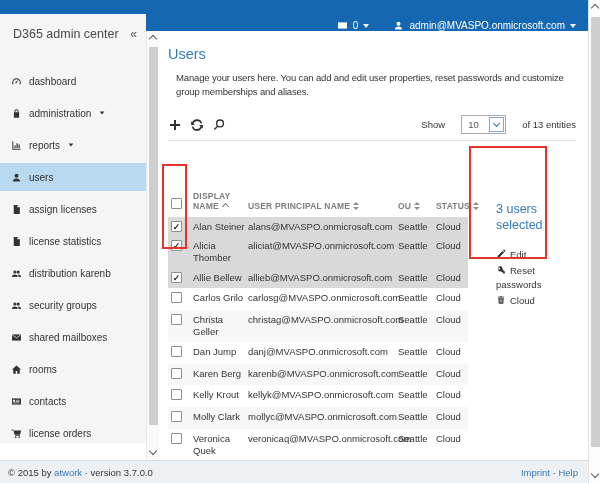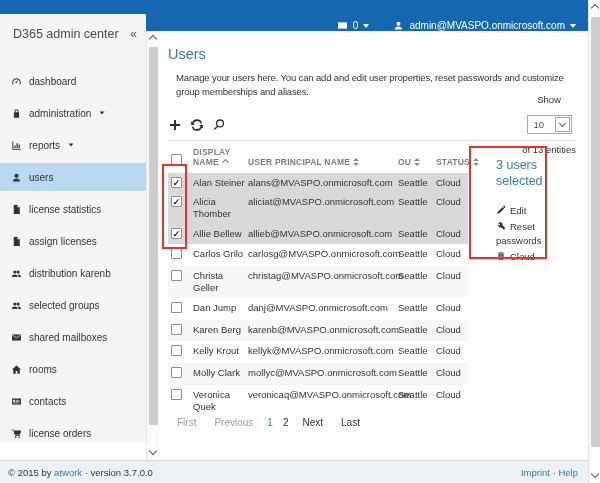--- a/index.html
+++ b/index.html
@@ -44,29 +44,29 @@
   .thumb{position:absolute;left:1.5px;width:9px;background:#cecece;border-radius:1px;}
   #sb-scroll .thumb{top:16px;height:378px;}
   #page-scroll .thumb{top:17px;height:430px;}
   
   #main{position:absolute;left:159px;top:31px;width:429px;height:429px;background:#fff;padding:8px 12px 0 9px;}
   h1{font-size:14.5px;color:var(--accent);font-weight:normal;margin:7px 0 9px;}
   .desc{font-size:9.5px;letter-spacing:-0.15px;line-height:1.45;margin:0 8px 15px;max-width:405px;color:#333;}
   .toolbar{display:flex;align-items:center;height:22px;}
   .tool{margin-right:8px;cursor:pointer;color:#2d2d2d;line-height:0;}
   .tool svg{width:14px;height:14px;}
-  .show-group{margin-left:auto;display:flex;align-items:center;gap:10px;font-size:9.5px;color:#333;flex-direction:column;}
+  .show-group{margin-left:auto;display:flex;align-items:center;gap:16px;font-size:9.5px;color:#333;}
   .select{position:relative;width:45px;height:19px;border:1px solid #ababab;background:#fff;
     font-size:9.5px;line-height:17px;padding-left:6px;color:#555;cursor:pointer;}
   .selarrow{position:absolute;right:1px;top:1px;bottom:1px;width:15px;border:1px solid #8aa8c4;
     background:#fff;display:flex;align-items:center;justify-content:center;}
   .selarrow .schev{width:5px;height:5px;border-right:1.7px solid #2f6fa7;border-bottom:1.7px solid #2f6fa7;
     transform:rotate(45deg);margin-top:-2px;}
   hr{border:none;border-top:1px solid #ddd;margin:4px 0 0;}
-  .content-row{position:relative;}
+  .content-row{position:relative;margin-top:44px;}
   table{border-collapse:collapse;width:300px;table-layout:fixed;}
   th{font-size:8.5px;color:#7d7d7d;text-align:left;vertical-align:bottom;font-weight:bold;
     padding:6px 2px 6px 0;letter-spacing:.2px;white-space:nowrap;cursor:pointer;}
   th.wrapcol{white-space:normal;}
   td{font-size:9.5px;color:#333;padding:4px 2px 4px 0;vertical-align:top;line-height:1.25;}
   td.cbcell,th.cbcell{padding-left:3px;}
   tr.sel td{background:var(--selrow);}
   tr.stripe td{background:#f7f7f7;}
   .cb{display:inline-block;width:11px;height:11px;border:1px solid #8f8f8f;background:#fff;border-radius:1px;
     font-size:9px;line-height:11px;text-align:center;color:#1b1b1b;font-weight:bold;cursor:pointer;}
@@ -155,40 +155,40 @@
         <span class="icw"><svg viewBox="0 0 16 16">
             <path fill="currentColor" d="M8 8.2a2.9 2.9 0 1 0 0-5.8 2.9 2.9 0 0 0 0 5.8zm0 1.3c-2.8 0-5.1 1.5-5.1 3.4v.9h10.2v-.9c0-1.9-2.3-3.4-5.1-3.4z"></path>
           </svg></span>
         <span>users</span>
       </div>
       <div class="sb-item">
         <span class="icw"><svg viewBox="0 0 16 16">
             <path fill="currentColor" d="M4 1.5h5.2L12.8 5v9.5H4v-13z"></path>
             <path fill="#f5f5f5" d="M9.2 1.8v3h3z"></path>
           </svg></span>
-        <span>license statistics</span>
+        <span>assign licenses</span>
       </div>
       <div class="sb-item">
         <span class="icw"><svg viewBox="0 0 16 16">
             <path fill="currentColor" d="M4 1.5h5.2L12.8 5v9.5H4v-13z"></path>
             <path fill="#f5f5f5" d="M9.2 1.8v3h3z"></path>
           </svg></span>
-        <span>assign licenses</span>
+        <span>license statistics</span>
       </div>
       <div class="sb-item">
         <span class="icw"><svg viewBox="0 0 16 16">
             <path fill="currentColor" d="M5.6 8.1a2.3 2.3 0 1 0 0-4.6 2.3 2.3 0 0 0 0 4.6zm4.8 0a2.3 2.3 0 1 0 0-4.6 2.3 2.3 0 0 0 0 4.6zM5.6 9.3c-2.3 0-4.1 1.2-4.1 2.7v1h8.2v-1c0-1.5-1.8-2.7-4.1-2.7zm4.8 0c-.3 0-.7 0-1 .1 1 .6 1.6 1.5 1.6 2.6v1h3.5v-1c0-1.5-1.8-2.7-4.1-2.7z"></path>
           </svg></span>
         <span>distribution karenb</span>
       </div>
       <div class="sb-item">
         <span class="icw"><svg viewBox="0 0 16 16">
             <path fill="currentColor" d="M5.6 8.1a2.3 2.3 0 1 0 0-4.6 2.3 2.3 0 0 0 0 4.6zm4.8 0a2.3 2.3 0 1 0 0-4.6 2.3 2.3 0 0 0 0 4.6zM5.6 9.3c-2.3 0-4.1 1.2-4.1 2.7v1h8.2v-1c0-1.5-1.8-2.7-4.1-2.7zm4.8 0c-.3 0-.7 0-1 .1 1 .6 1.6 1.5 1.6 2.6v1h3.5v-1c0-1.5-1.8-2.7-4.1-2.7z"></path>
           </svg></span>
-        <span>selected groups</span>
+        <span>security groups</span>
       </div>
       <div class="sb-item">
         <span class="icw"><svg viewBox="0 0 16 16">
             <path fill="currentColor" d="M1.5 3.5h13v9h-13z"></path>
             <path fill="none" stroke="#f5f5f5" stroke-width="1.1" d="M1.8 4l6.2 4.6L14.2 4"></path>
           </svg></span>
         <span>shared mailboxes</span>
       </div>
       <div class="sb-item">
         <span class="icw"><svg viewBox="0 0 16 16">

